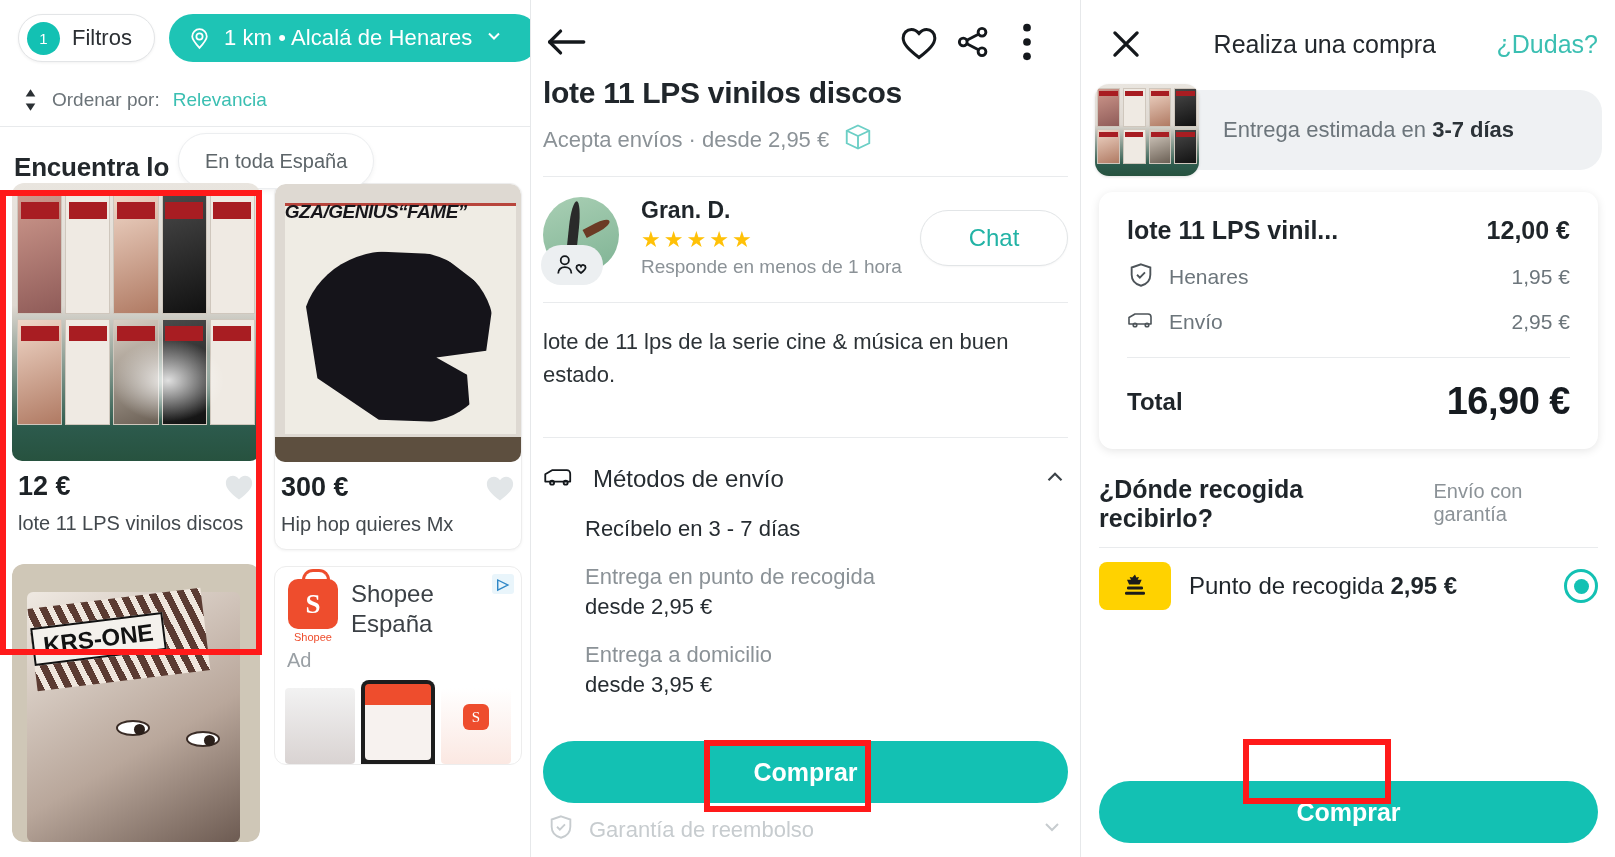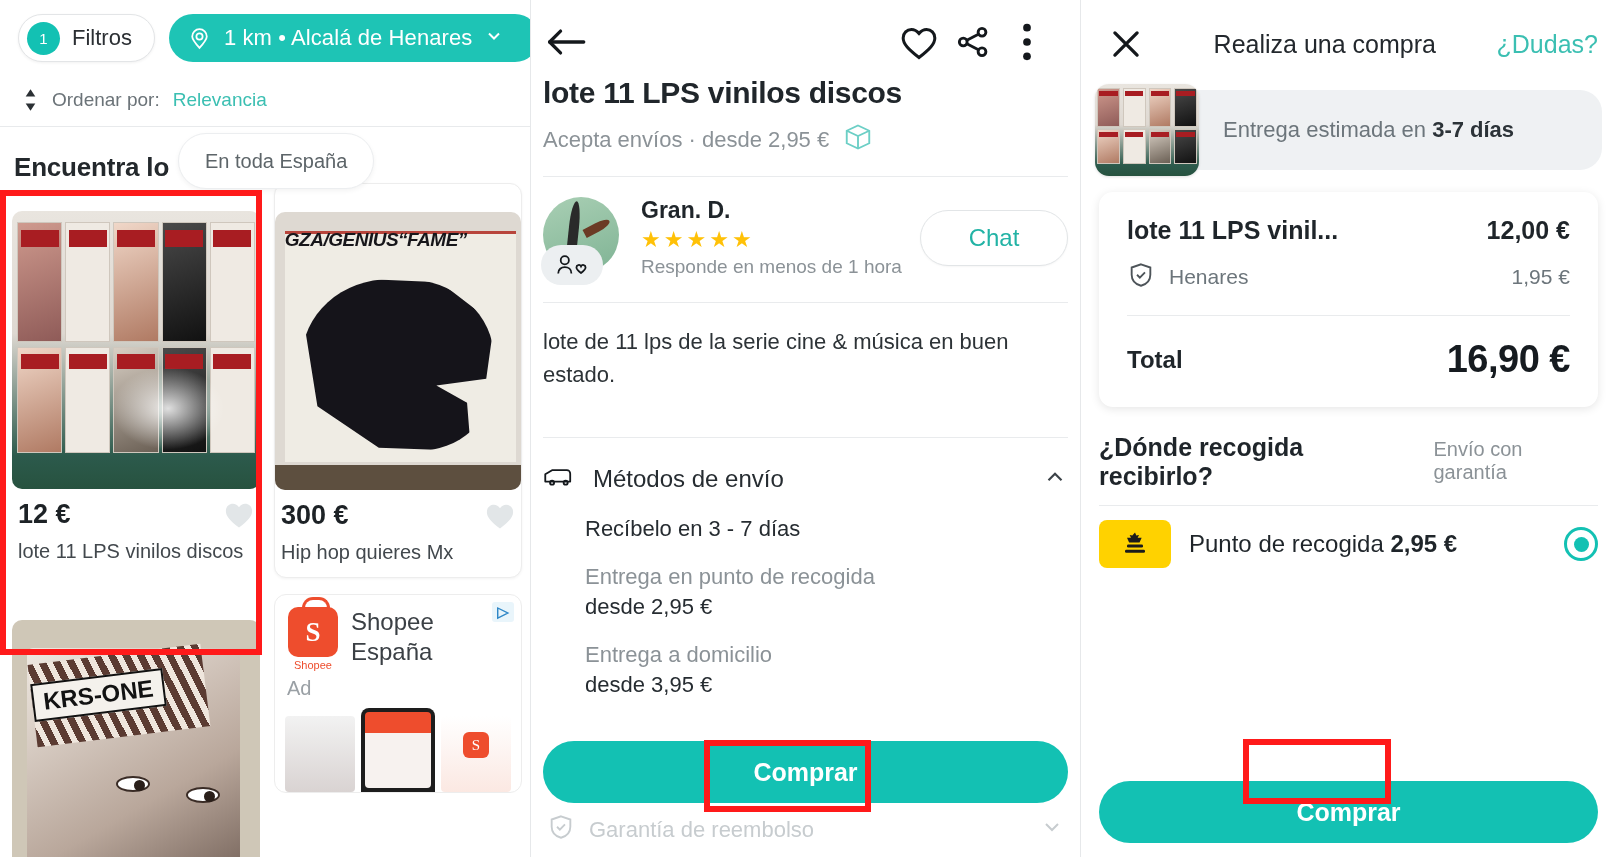--- a/index.html
+++ b/index.html
@@ -55,21 +55,21 @@
     height: 56px; display: flex; align-items: center; padding: 0 26px;
     border: 1px solid #eceef0; border-radius: 30px; background: #fff;
     box-shadow: 0 2px 5px rgba(0,0,0,.05);
     font-size: 20px; color: #5d6569;
   }
 
   .grid { display: flex; gap: 14px; padding: 0 12px; }
   .col { width: 248px; }
   .card { width: 248px; margin-bottom: 16px; border-radius: 12px; overflow: hidden; background:#fff; }
   .card.bordered { border: 1px solid #ededed; box-shadow: 0 1px 3px rgba(0,0,0,.05); }
-  .thumb { width: 100%; height: 278px; position: relative; overflow: hidden; border-radius: 10px; margin-top: 28px; }
+  .thumb { width: 100%; height: 278px; position: relative; overflow: hidden; border-radius: 10px; }
   .card-body { padding: 10px 6px 12px 6px; }
   .card-price-row { display: flex; align-items: center; justify-content: space-between; }
   .card-price { font-size: 27px; font-weight: 700; color: #1d2226; }
   .heart-sm { width: 30px; height: 28px; }
   .card-title { margin-top: 8px; font-size: 20px; color: #42484d; line-height: 1.32; }
 
   
   .art-cine { width: 100%; height: 100%; background: linear-gradient(180deg,#e9e5df 0%,#ded8d1 44%,#2c5a4c 88%,#27523f 100%); position: relative; }
   .art-cine .shelf { position: absolute; left: 2%; right: 2%; display: flex; gap: 3px; }
   .art-cine .shelf.s1 { top: 4%; height: 43%; }
@@ -506,20 +506,31 @@
         <span class="ic">
           <svg viewBox="0 0 24 24" width="28" height="28" fill="none" stroke="#4d5459" stroke-width="1.6">
               <path d="M12 2.8 20 5.6v6.1c0 5-3.4 8.2-8 9.5-4.6-1.3-8-4.5-8-9.5V5.6z"></path>
               <path d="M8.6 11.8l2.4 2.4 4.4-4.4"></path>
             </svg>
         </span>
         <span class="lb">Henares</span>
         <span class="vl">1,95 €</span>
       </div>
 
+      <div class="sum-line">
+        <span class="ic">
+          <svg viewBox="0 0 30 20" width="30" height="22" fill="none" stroke="#4d5459" stroke-width="1.6" stroke-linejoin="round">
+              <path d="M2 14V7.5l6-3.5h13a3 3 0 0 1 3 3V14z"></path>
+              <circle cx="8" cy="15" r="1.8"></circle>
+              <circle cx="20" cy="15" r="1.8"></circle>
+            </svg>
+        </span>
+        <span class="lb">Envío</span>
+        <span class="vl">2,95 €</span>
+      </div>
 
       <div class="sum-hr"></div>
 
       <div class="sum-total">
         <span class="lb">Total</span>
         <span class="vl">16,90 €</span>
       </div>
     </div>
 
     <div class="where-row">

